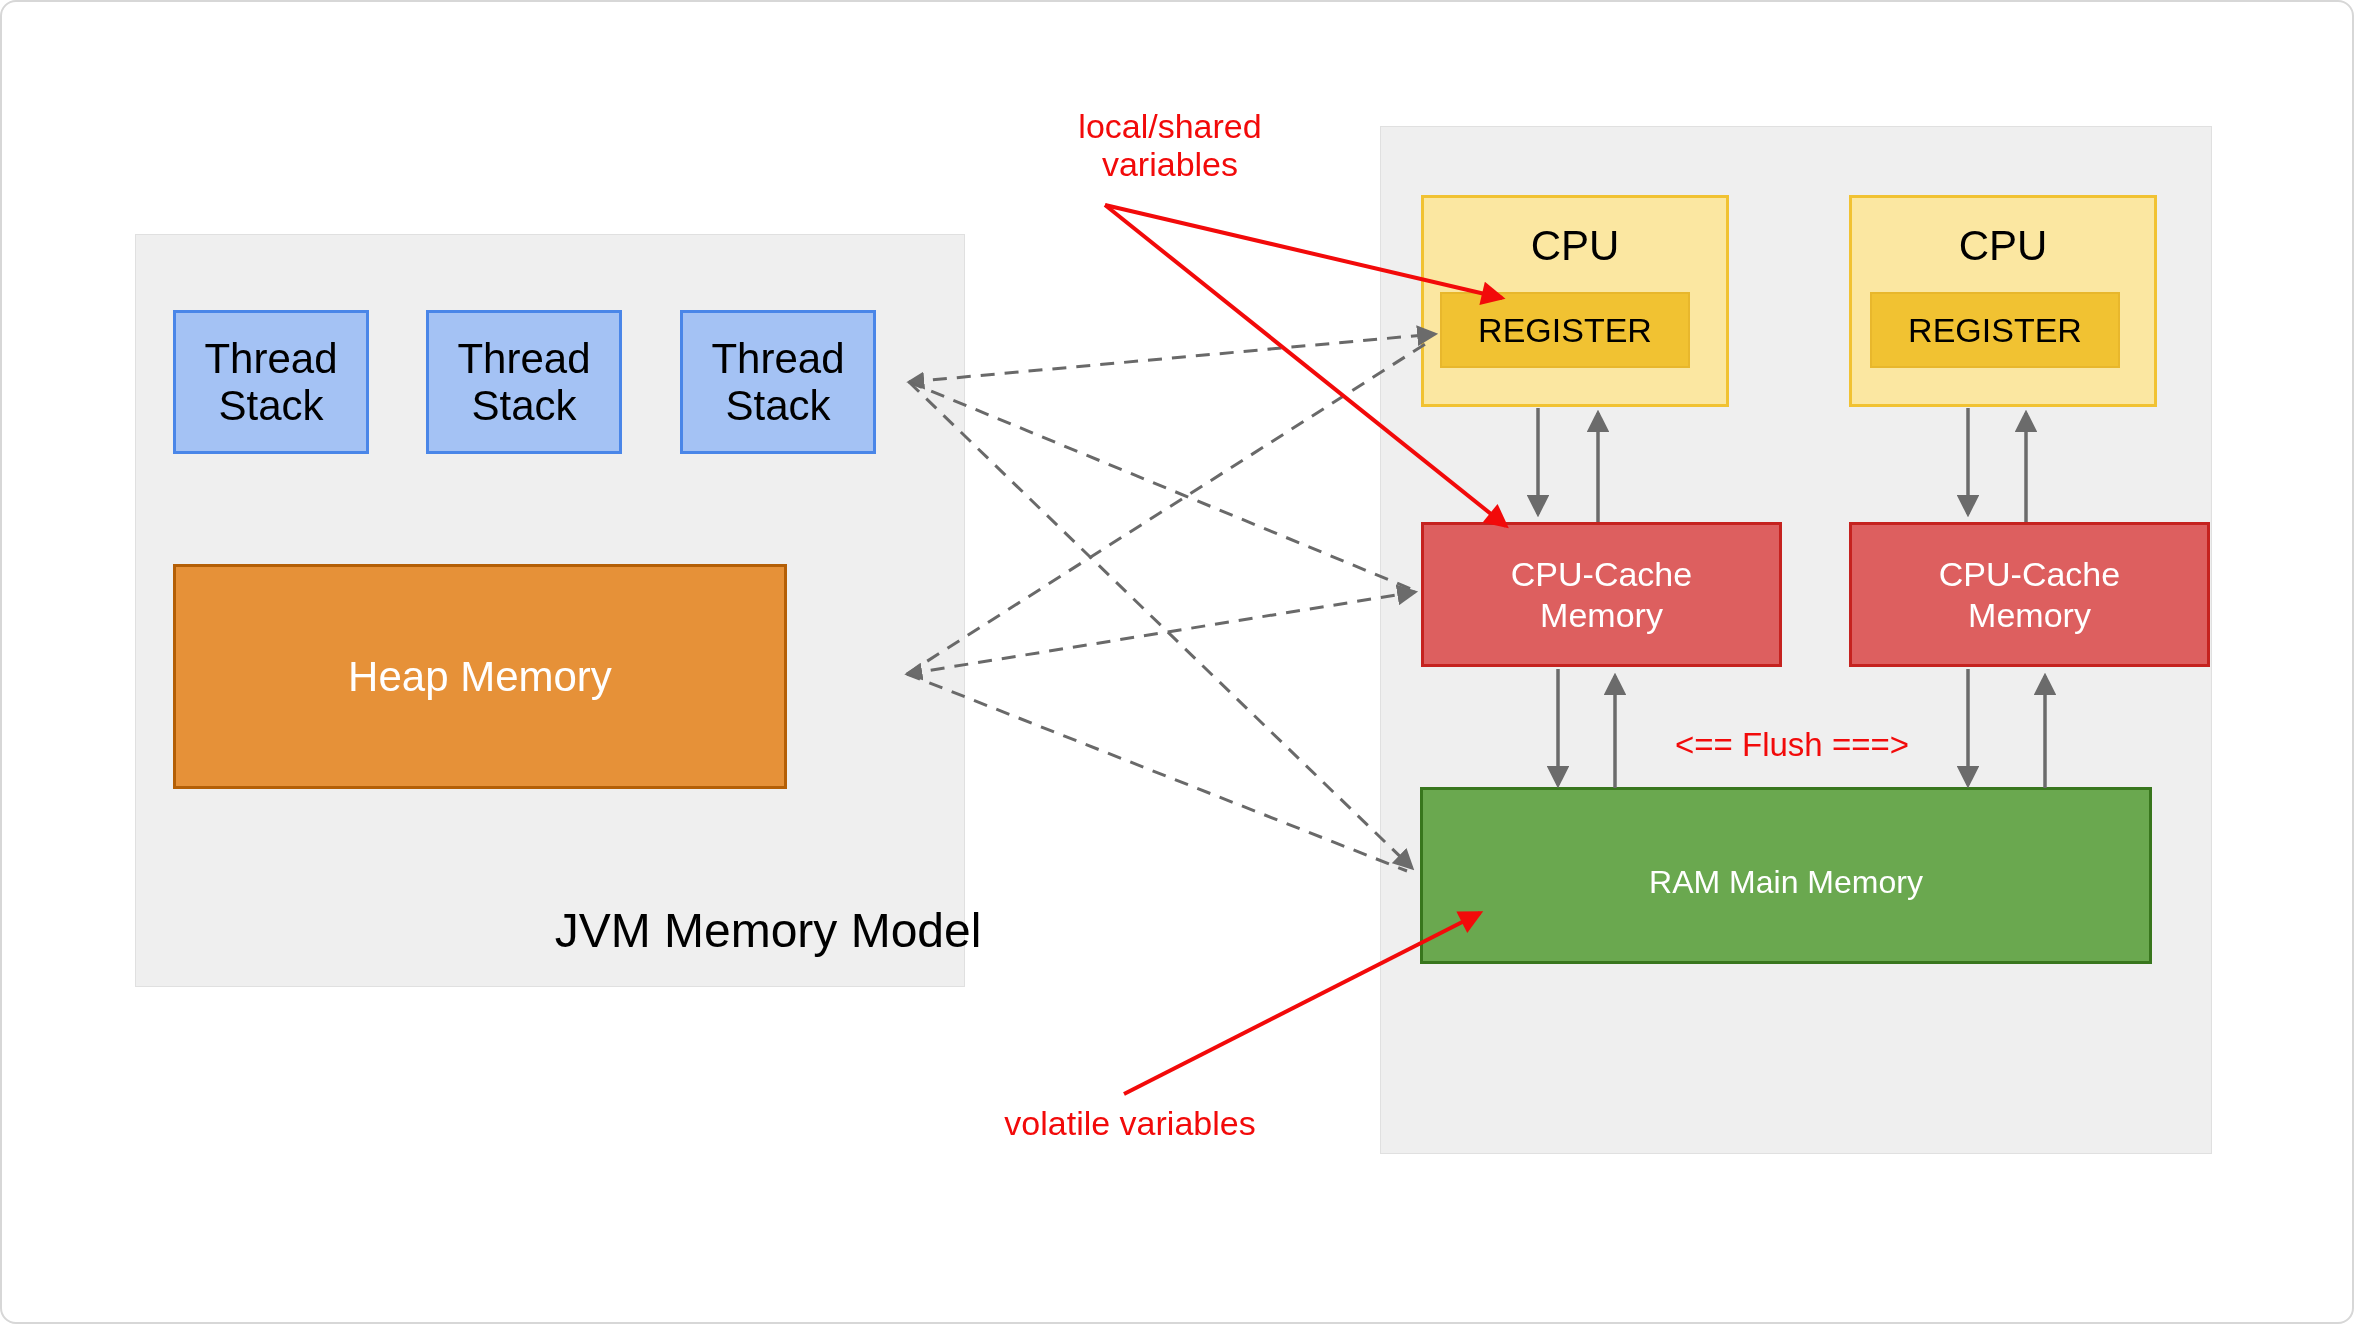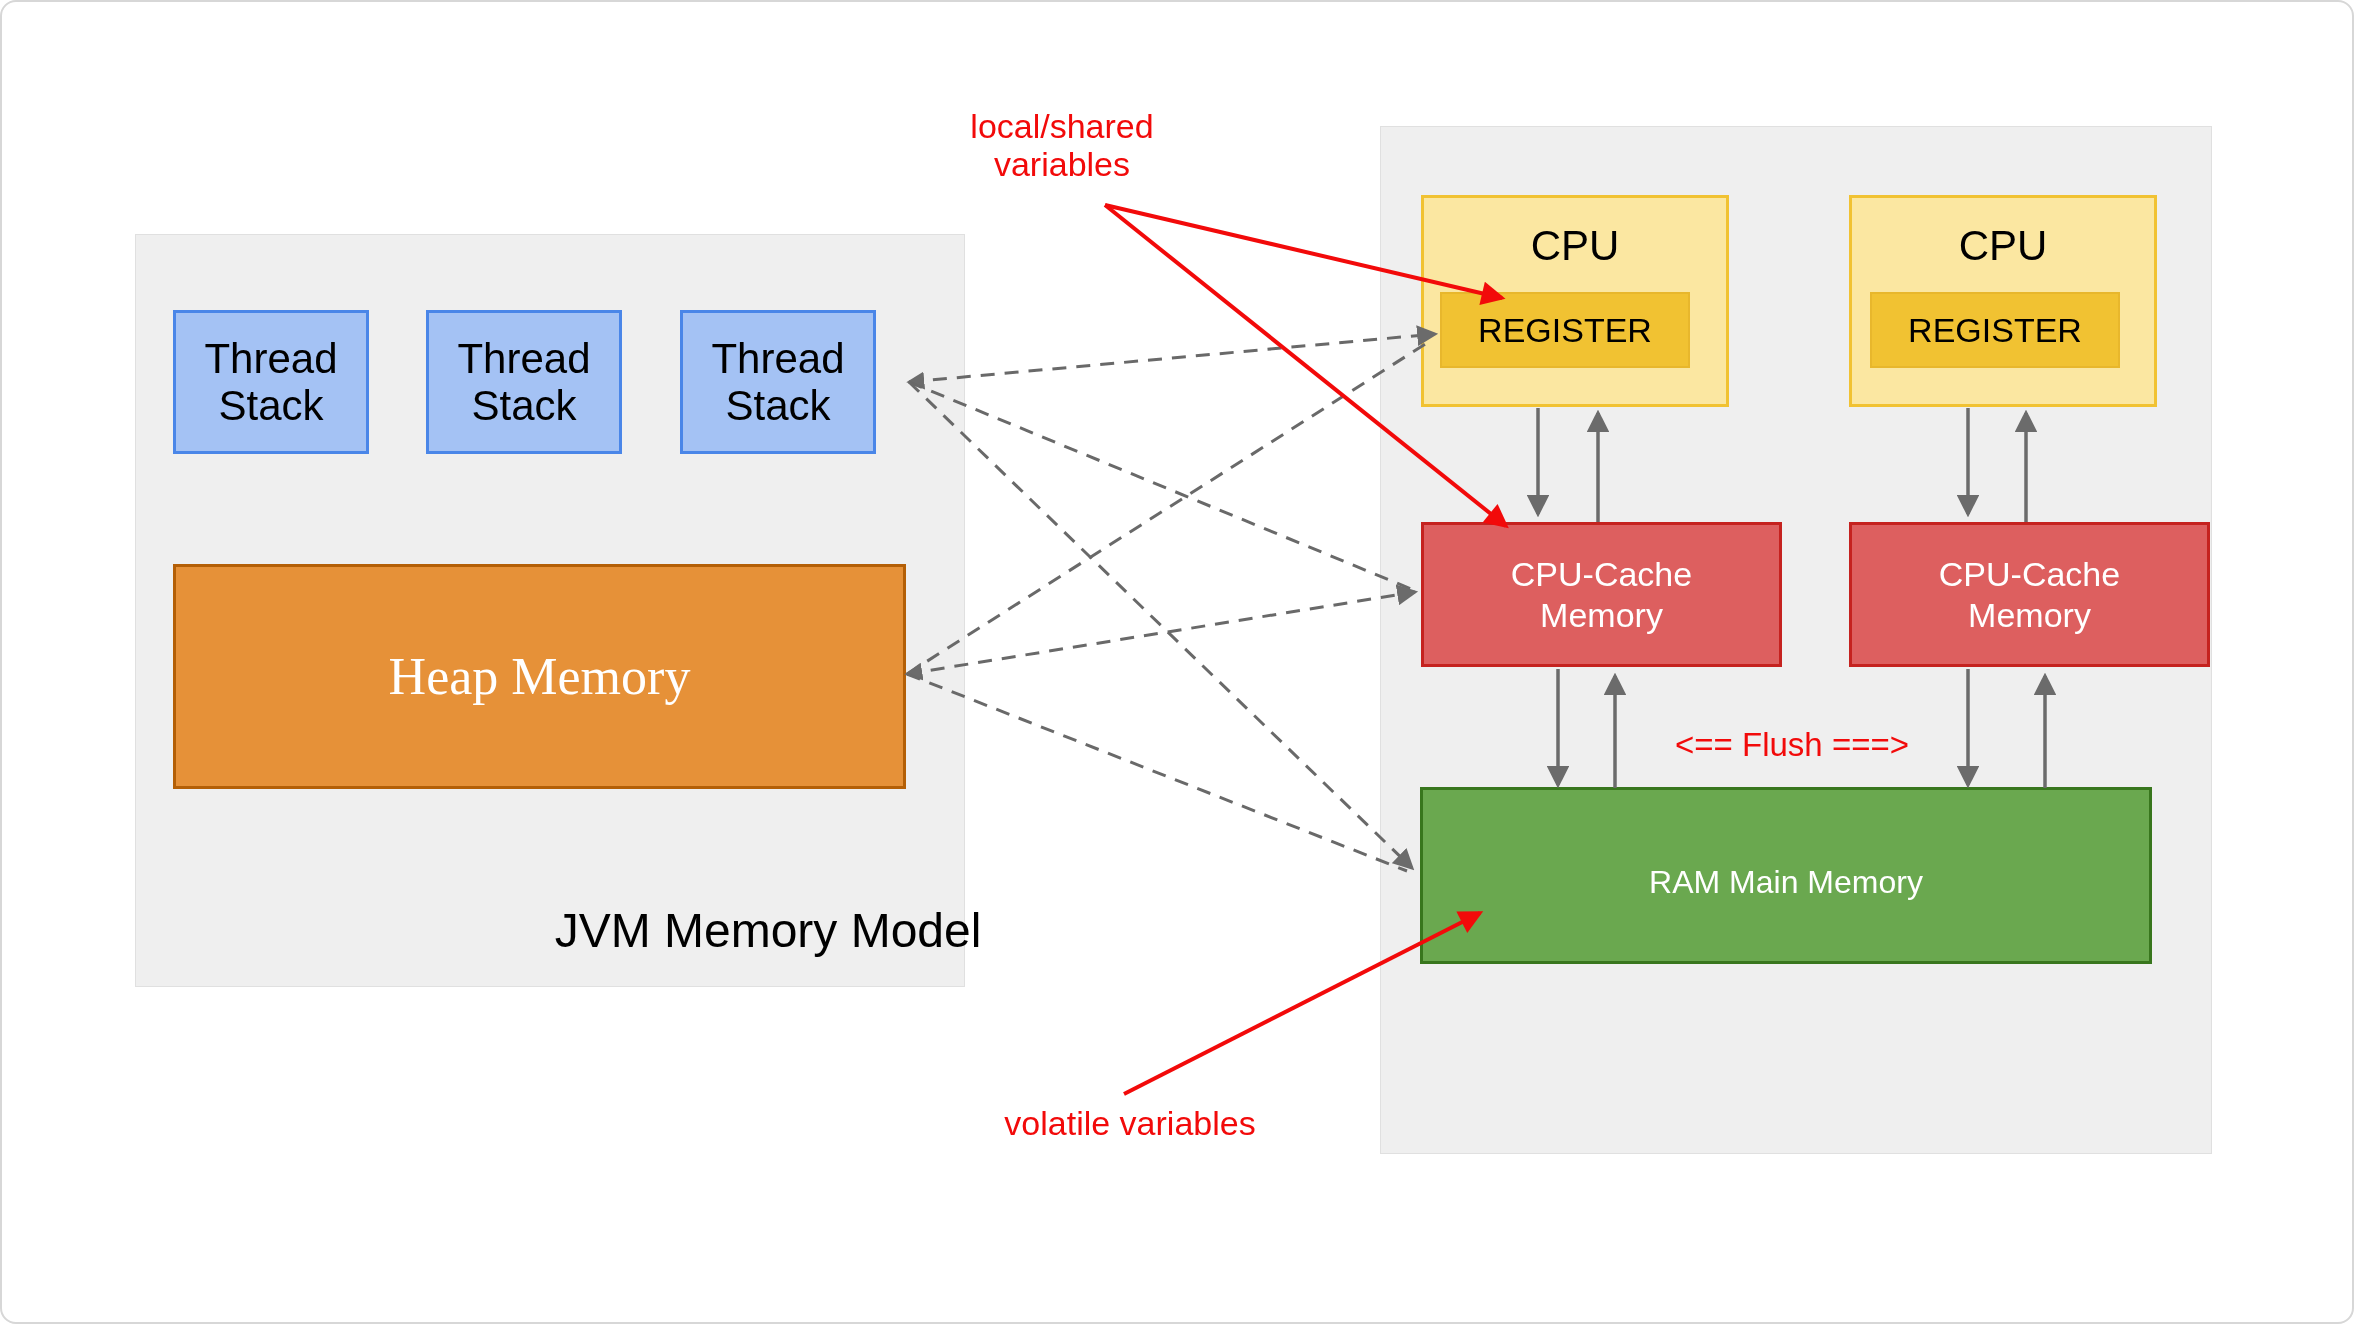--- a/index.html
+++ b/index.html
@@ -49,24 +49,24 @@
   .thread-stack {
     top: 308px; width: 196px; height: 144px;
     background: var(--thread-fill);
     border: 3px solid var(--thread-border);
     color: #000; font-size: 42px; line-height: 1.12;
     padding: 0 37px;
   }
   #ts1 { left: 171px; } #ts2 { left: 424px; } #ts3 { left: 678px; }
 
   #heap {
-    left: 171px; top: 562px; width: 733px; height: 225px;
+    left: 171px; top: 562px; width: 614px; height: 225px;
     background: var(--heap-fill);
     border: 3px solid var(--heap-border);
-    color: #fff; font-size: 52px; font-family: Liberation Serif, serif;
+    color: #fff; font-size: 42px;
   }
 
   .cpu-box {
     top: 193px; width: 308px; height: 212px;
     background: var(--cpu-fill);
     border: 3px solid var(--cpu-border);
     color: #000; font-size: 42px;
     align-items: flex-start;
     padding-top: 24px;
   }
@@ -101,21 +101,21 @@
   
   .red-note {
     position: absolute;
     transform: translate(-50%, -50%);
     color: var(--annotation-red);
     font-size: 34px;
     text-align: center;
     line-height: 1.12;
     z-index: 6;
   }
-  #note-local { left: 1060px; top: 143px; width: 240px; }
+  #note-local { left: 1168px; top: 143px; width: 240px; }
   #note-volatile { left: 1128px; top: 1121px; white-space: nowrap; }
   #note-flush {
     left: 1790px; top: 743px;
     font-weight: normal; font-size: 33px; white-space: nowrap;
   }
 
   
   #arrows {
     position: absolute; left: 0; top: 0;
     width: 2354px; height: 1324px;

